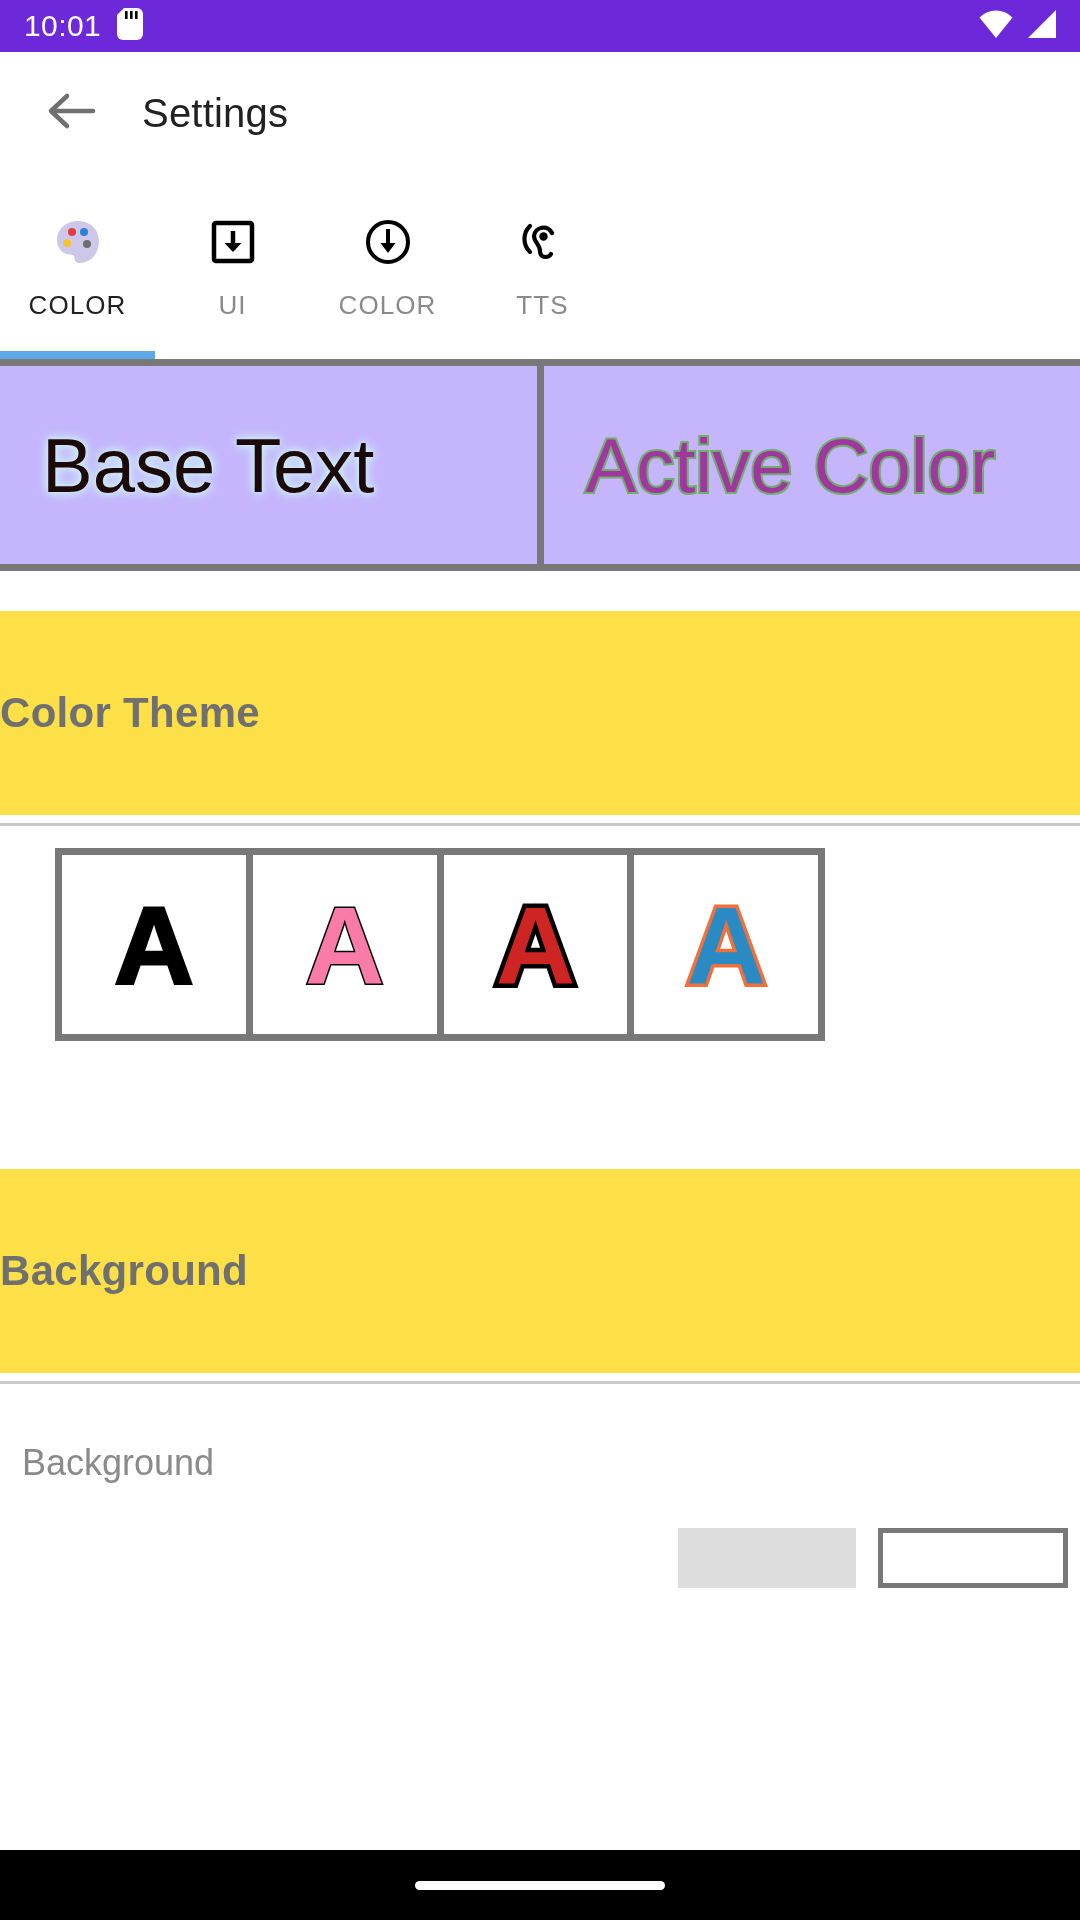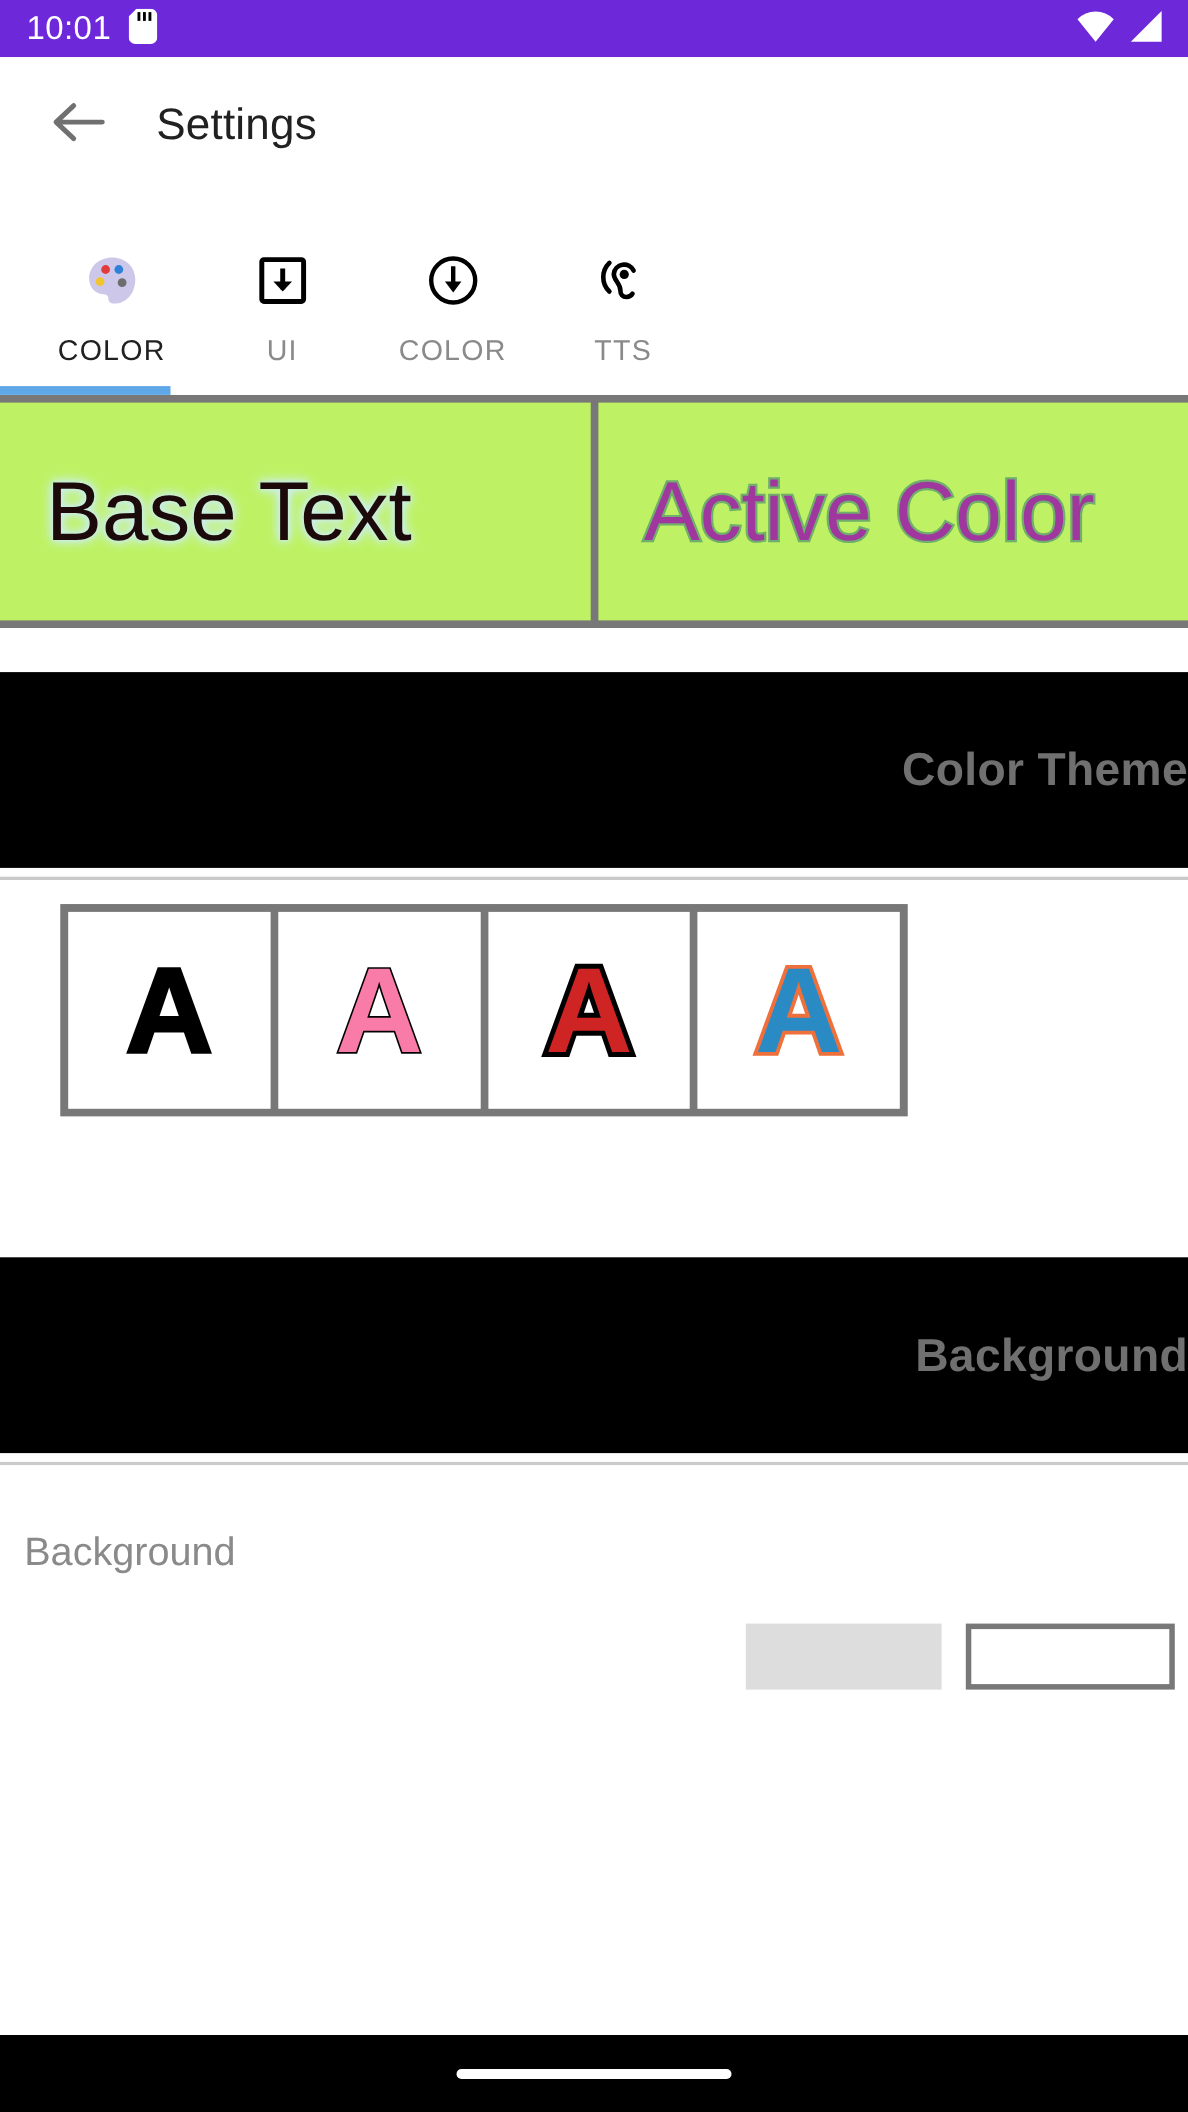--- a/index.html
+++ b/index.html
@@ -31,22 +31,22 @@
     align-items:center; justify-content:center;
   }
   .appbar-title {
     font-size:40px; color:#212121; margin-left:38px;
     letter-spacing:0.2px;
   }
 
   
   .tabs-wrap { position:relative; height:185px; background:#fff; overflow:hidden; }
   .tabs {
-    display:flex; align-items:flex-end;
-    height:160px; padding-top:28px;padding-left:24px;
+    display:flex; align-items:center;
+    height:160px; padding-top:28px;
   }
   .tab {
     flex:0 0 auto; width:155px;
     display:flex; flex-direction:column; align-items:center;
     gap:22px;
   }
   .tab-icon { height:52px; display:flex; align-items:center; justify-content:center; }
   .tab-label {
     font-size:26px; color:#8a8a8a; letter-spacing:1.1px;
     white-space:nowrap;
@@ -57,39 +57,39 @@
     width:155px; height:8px; background:#5fa8e8;
   }
 
   
   .preview-row {
     display:flex; height:212px; background:#787878;
     border-top:7px solid #787878; border-bottom:7px solid #787878;
     gap:7px;
   }
   .preview-box {
-    flex:1; background:#bef264;
+    flex:1; background:#c4b5fd;
     display:flex; align-items:center;
     padding-left:42px; overflow:hidden;
   }
   .base-text {
     font-size:76px; color:#1c0a0a; white-space:nowrap;
     text-shadow:0 0 11px #cdeef5, 0 0 11px #cdeef5, 0 0 4px #cdeef5;
   }
   .active-text {
     font-size:76px; color:#a0379e; white-space:nowrap;
     -webkit-text-stroke:4px #6fae6b;
     paint-order:stroke fill;
   }
 
   
   .section-gap { height:40px; background:#fff; }
   .section-band {
-    background:#000000; height:178px;
-    display:flex; align-items:center; justify-content:flex-end;
+    background:#fde047; height:204px;
+    display:flex; align-items:center; justify-content:flex-start;
   }
   .section-title {
     font-size:42px; font-weight:bold; color:#707070;
     letter-spacing:0.3px;
   }
   .divider {
     height:3px; background:#c9c9c9; margin:8px 0 0 0;
   }
 
   

